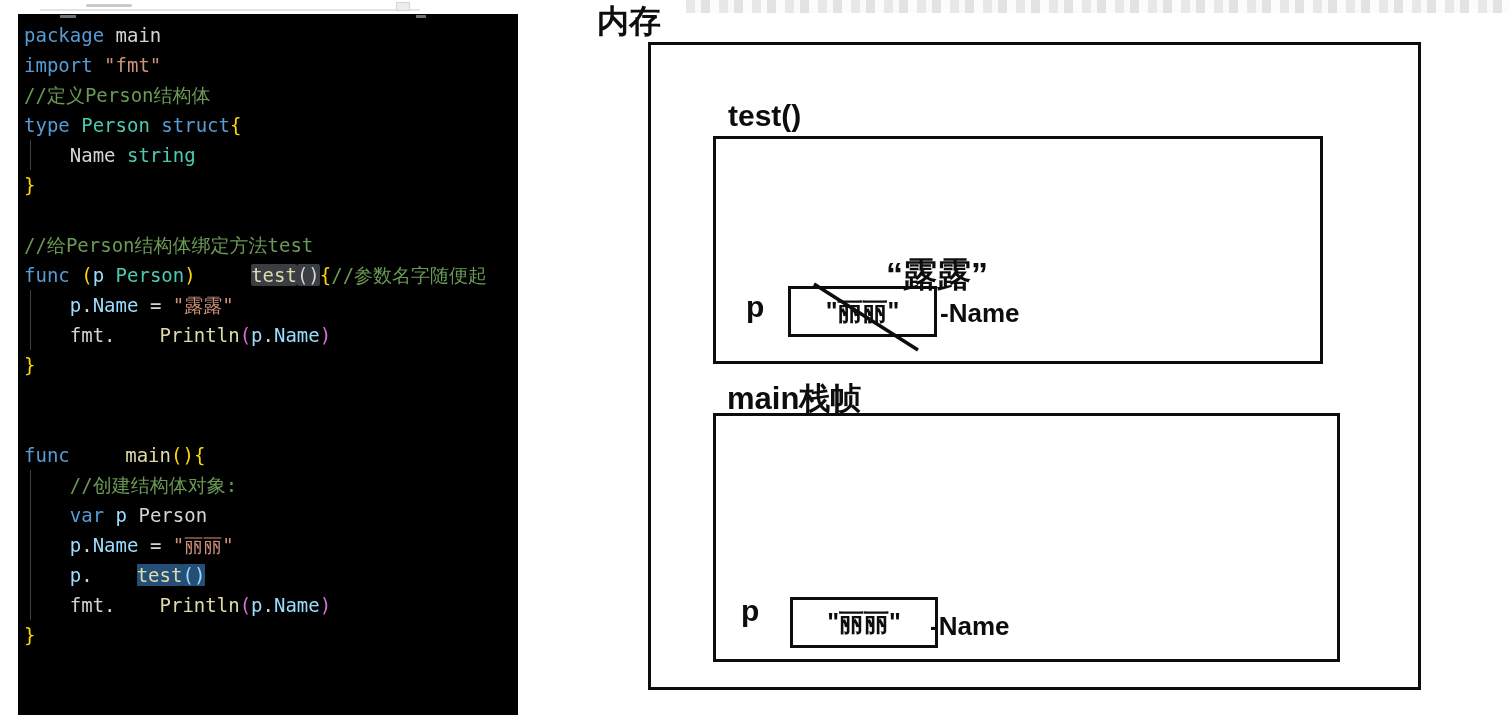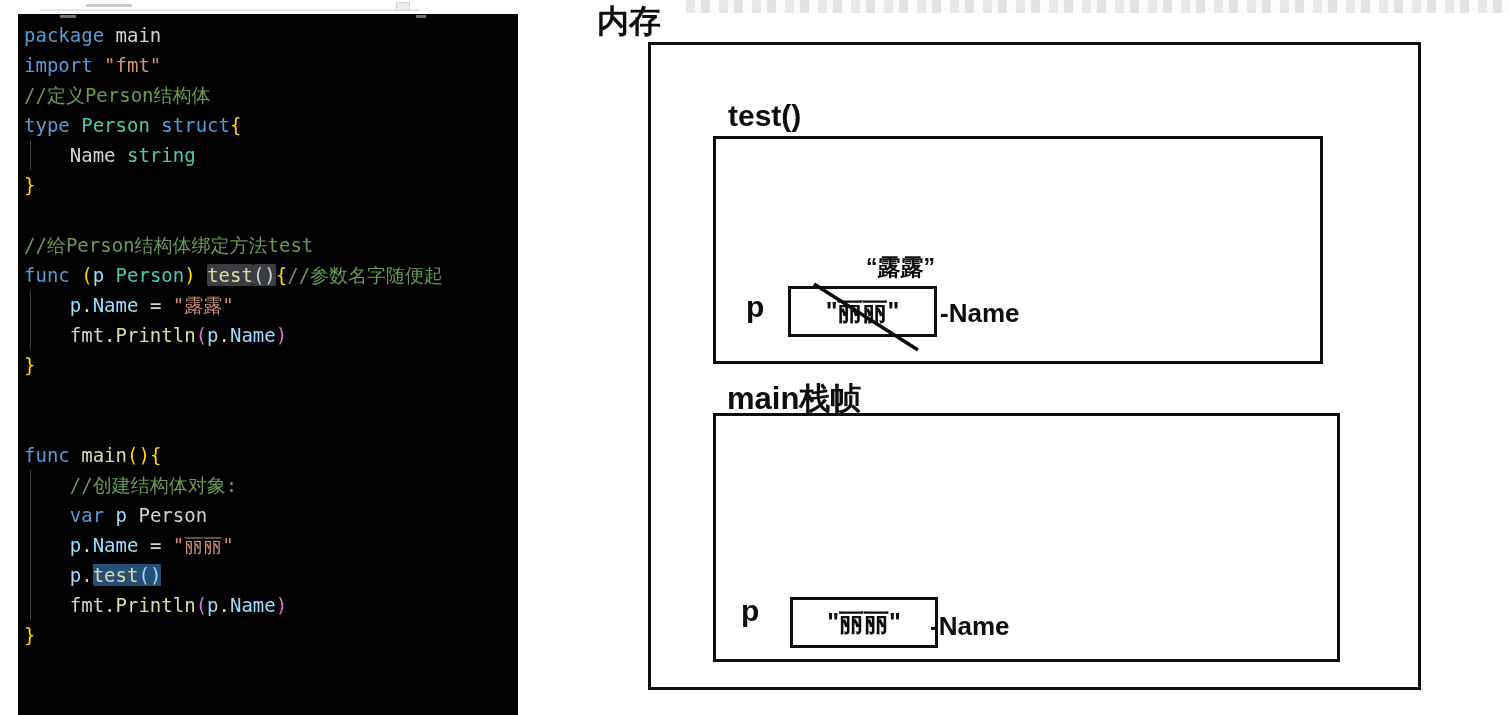--- a/index.html
+++ b/index.html
@@ -14,39 +14,39 @@
   .crop-dash3{position:absolute;left:396px;top:2px;width:12px;height:7px;background:#ededed;border:1px solid #d5d5d5;}
 
   
   .code-panel{position:absolute;left:18px;top:14px;width:500px;height:709px;background:#000000;}
   .code-content{position:absolute;left:0;top:0;right:0;padding:6px 0 0 6px;
     font-family:"DejaVu Sans Mono","Liberation Mono",monospace;font-size:19px;line-height:30px;
     color:#d4d4d4;white-space:pre;}
   .line{height:30px;}
   .tok{white-space:pre;}
   .kw{color:#569CD6;} .type{color:#4EC9B0;} .str{color:#CE9178;} .com{color:#6A9955;}
-  .fn{color:#DCDCAA;} .var{color:#9CDCFE;} .txt{color:#D4D4D4;} .b1{color:#FFD700;} .b2{color:#DA70D6;}
+  .fn{color:#DCDCAA;margin-left:44px;} .var{color:#9CDCFE;} .txt{color:#D4D4D4;} .b1{color:#FFD700;} .b2{color:#DA70D6;}
   .hl-word{background:#3a3d41;border-radius:2px;}
   .hl-sel{background:#264F78;border-radius:1px;}
   .indent-guide{position:absolute;width:1px;background:#404040;left:12px;}
   .ig1{top:126px;height:30px;} .ig2{top:276px;height:60px;} .ig3{top:456px;height:150px;}
   .glyph-rest{position:absolute;height:3px;background:#6f6f6f;top:1px;}
   .gr1{left:42px;width:16px;} .gr2{left:398px;width:10px;}
 
   
   .black-box{position:absolute;box-sizing:border-box;border:3px solid #0d0d0d;background:transparent;}
   .dg-label{position:absolute;color:#0d0d0d;font-weight:700;white-space:nowrap;}
   .mem-title{left:597px;top:0;font-size:32px;}
   .outer-box{left:648px;top:42px;width:773px;height:648px;}
   .test-label{left:728px;top:99px;font-size:30px;}
   .test-frame{left:713px;top:136px;width:610px;height:228px;border-width:3px;}
   .p-test{left:746px;top:290px;font-size:30px;}
   .val-test{left:788px;top:286px;width:149px;height:51px;display:flex;align-items:center;justify-content:center;
             font-size:25px;font-weight:700;color:#0d0d0d;}
-  .newval-test{left:866px;top:252px;font-size:23px;}
+  .newval-test{left:886px;top:252px;font-size:34px;}
   .name-test{left:940px;top:298px;font-size:26px;}
   .strike-svg{position:absolute;left:806px;top:278px;width:122px;height:80px;}
   .main-label{left:727px;top:378px;font-size:31px;}
   .main-frame{left:713px;top:413px;width:627px;height:249px;}
   .p-main{left:741px;top:594px;font-size:30px;}
   .val-main{left:790px;top:597px;width:148px;height:51px;display:flex;align-items:center;justify-content:center;
             font-size:25px;font-weight:700;color:#0d0d0d;}
   .name-main{left:930px;top:611px;font-size:26px;}
 </style>
 </head>

